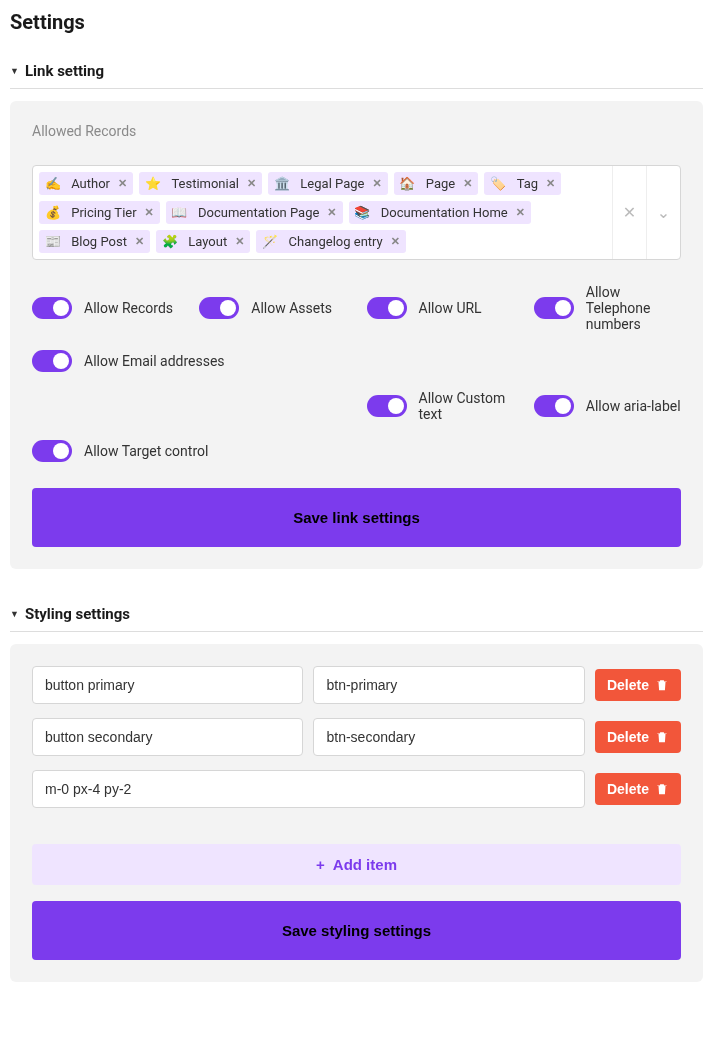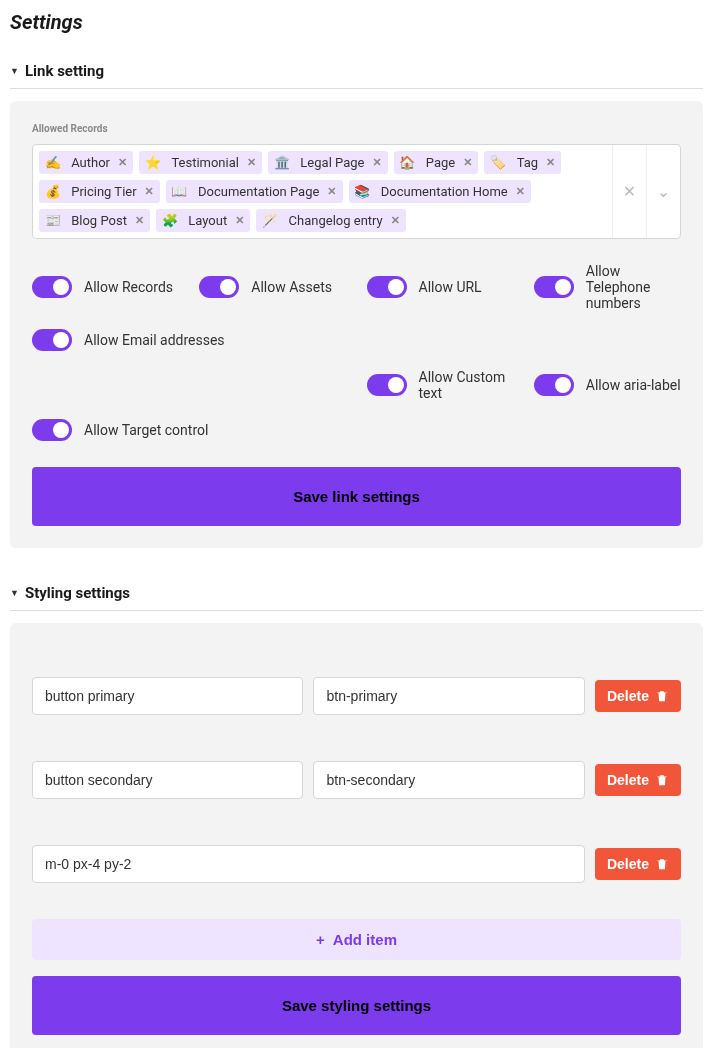--- a/index.html
+++ b/index.html
@@ -12,21 +12,20 @@
       background: #fff;
       color: #1a1a1a;
       padding: 10px;
       width: 713px;
     }
     h1.page-title {
       font-size: 20px;
       font-weight: 700;
       margin-bottom: 20px;
       color: #1a1a1a;
-      font-style: italic;
     }
     .section-header {
       display: flex;
       align-items: center;
       gap: 6px;
       border-bottom: 1px solid #ddd;
       padding: 8px 0;
       margin-bottom: 12px;
       cursor: pointer;
     }
@@ -40,23 +39,22 @@
       color: #1a1a1a;
     }
     .panel {
       background: #f3f3f3;
       border-radius: 6px;
       padding: 22px;
       margin-bottom: 28px;
     }
     .field-label {
       color: #8a8a8a;
-      font-size: 10px;
-      margin-bottom: 10px;
-      font-weight: bold;
+      font-size: 14px;
+      margin-bottom: 26px;
     }
     .multi-select {
       background: #fff;
       border: 1px solid #d6d6d6;
       border-radius: 4px;
       display: flex;
       align-items: stretch;
       margin-bottom: 24px;
     }
     .tags-area {
@@ -169,21 +167,20 @@
     .style-rows {
       display: flex;
       flex-direction: column;
       gap: 14px;
       margin-bottom: 36px;
     }
     .style-row {
       display: flex;
       gap: 10px;
       align-items: center;
-      margin-top: 32px;
     }
     .style-row input {
       flex: 1;
       border: 1px solid #d6d6d6;
       border-radius: 4px;
       padding: 10px 12px;
       font-size: 14px;
       background: #fff;
       color: #333;
       outline: none;

